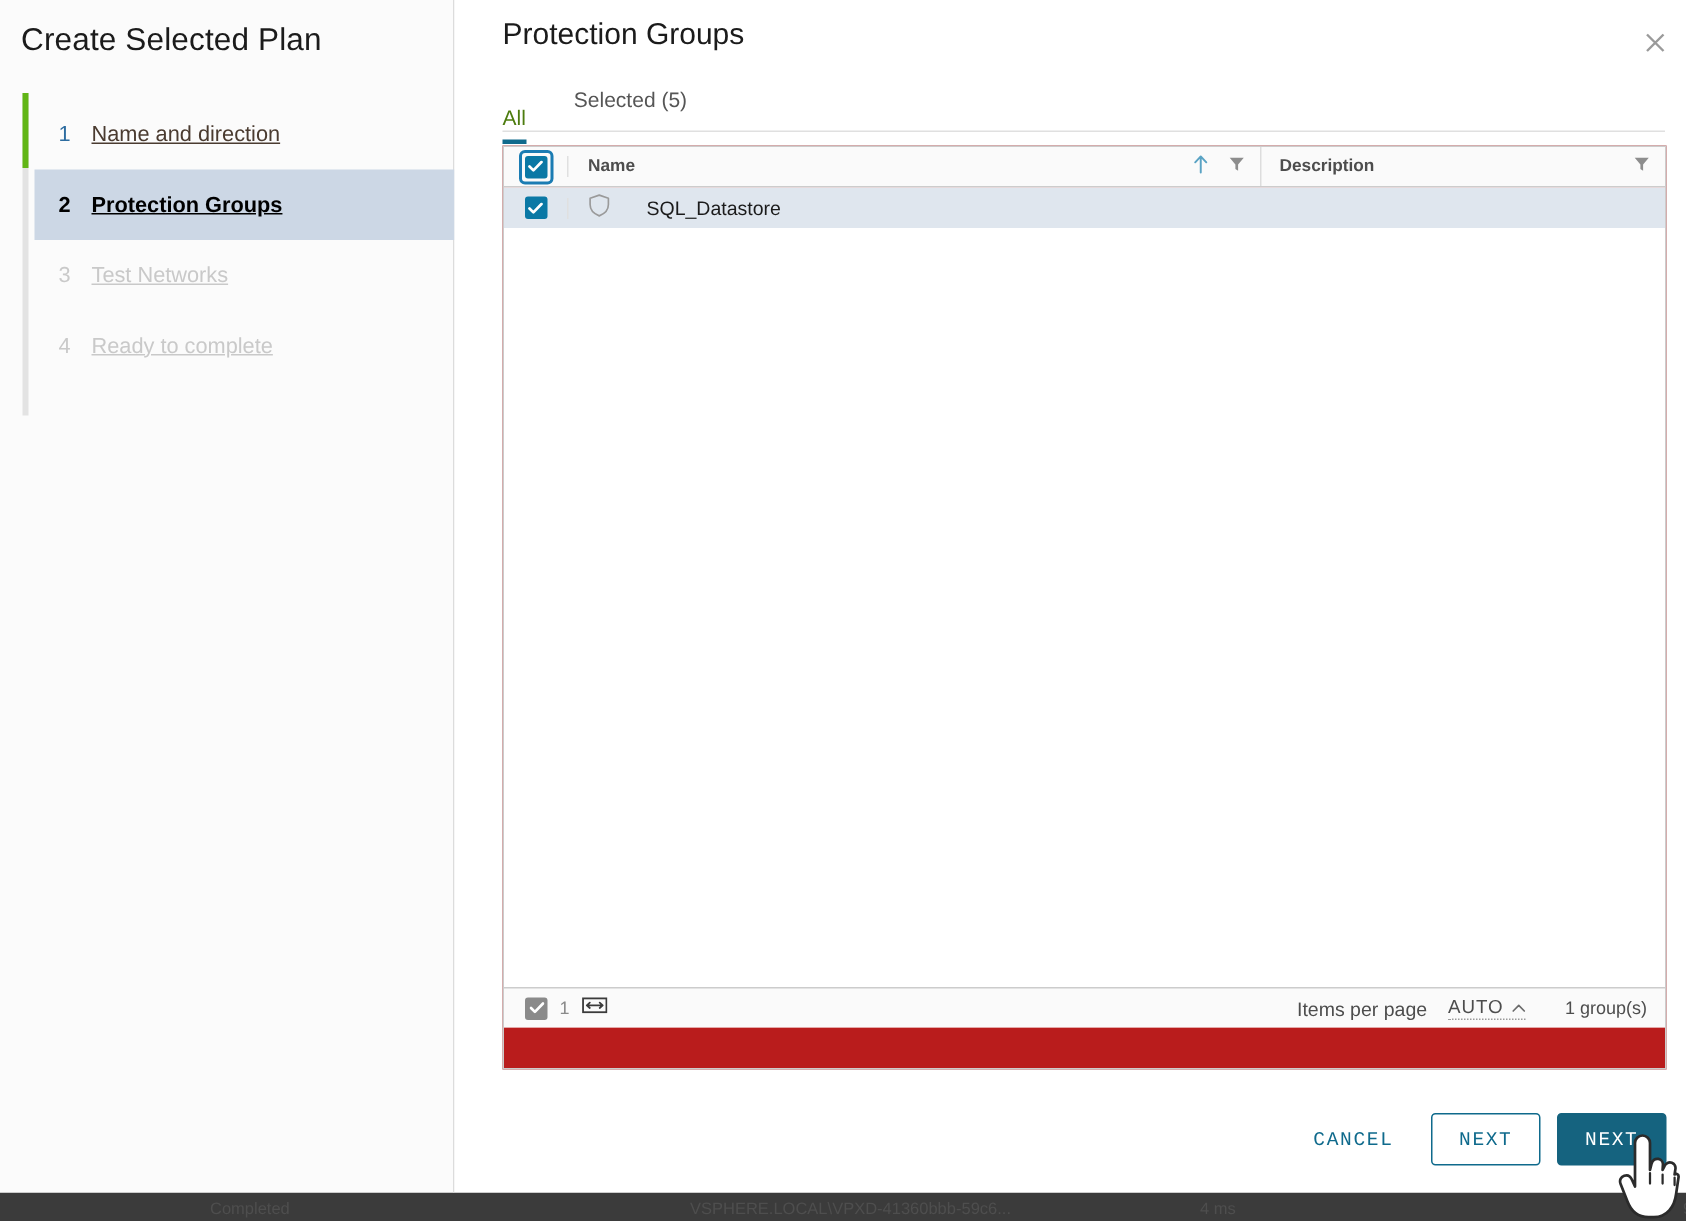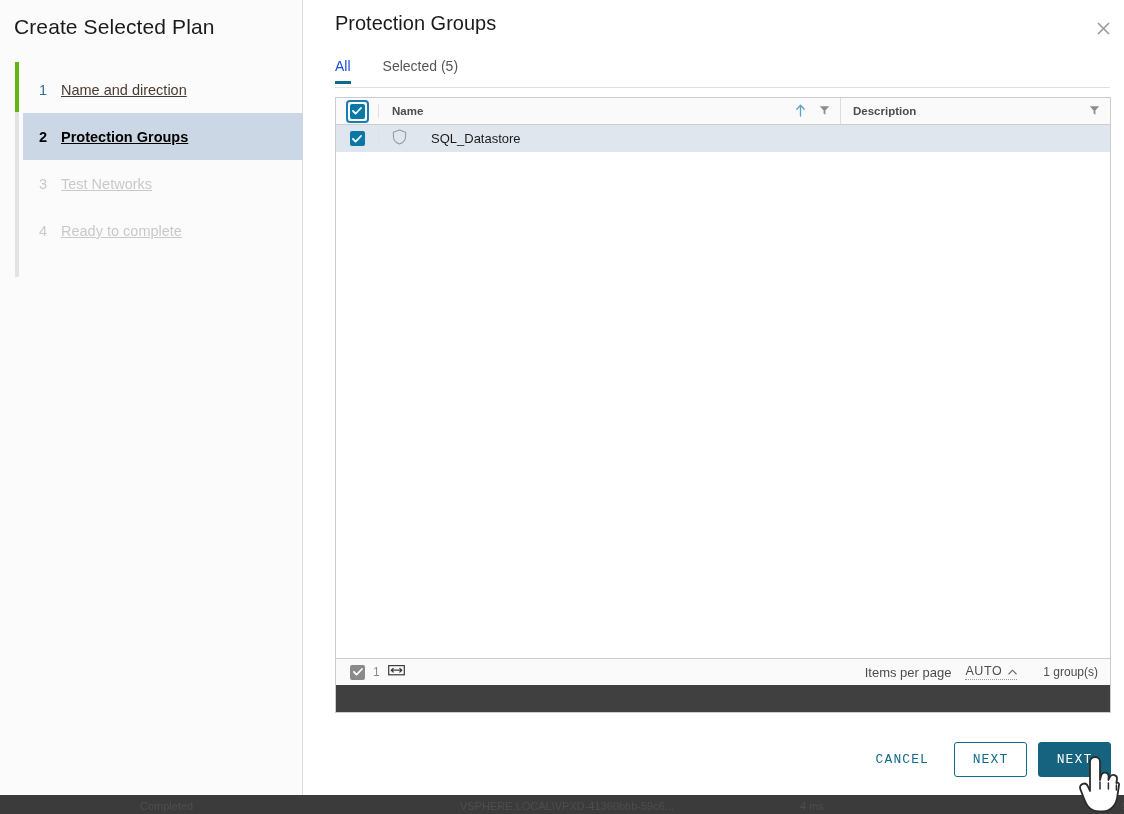--- a/index.html
+++ b/index.html
@@ -130,38 +130,39 @@
   }
   .tab {
     font-size: 14px;
     color: #565656;
     padding: 0 0 9px 0;
     margin-right: 32px;
     cursor: pointer;
     position: relative;
   }
   .tab.active {
-    color: #1d4ed8;
+    color: #4d7c0f;
     font-weight: 400;
+    margin-top: 12px;
   }
   .tab.active::after {
     content: "";
     position: absolute;
     left: 0; right: 0; bottom: -1px;
     height: 3px;
     background: #0f6a8c;
   }
 
   
   .grid {
     position: absolute;
     left: 335px; top: 97px;
     width: 776px; height: 616px;
     border: 1px solid #cccccc;
-    background: #404040;
+    background: #b91c1c;
   }
   .grid-head {
     display: flex;
     height: 27px;
     background: #fafafa;
     border-bottom: 1px solid #cccccc;
     align-items: center;
     font-size: 11.5px;
     color: #4d4d4d;
     font-weight: bold;

